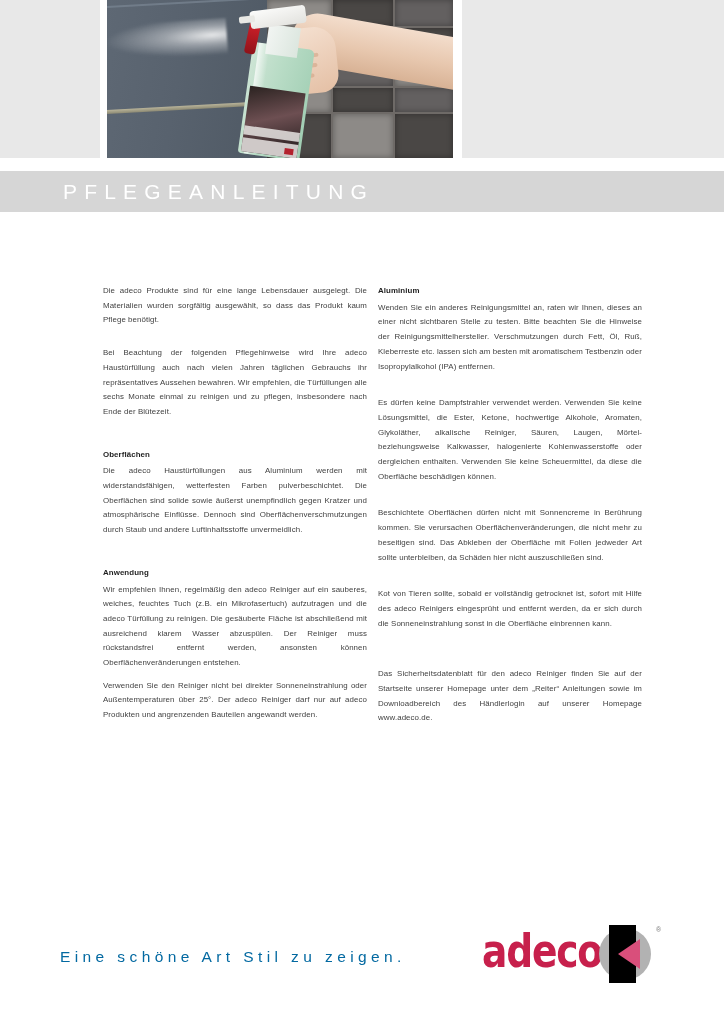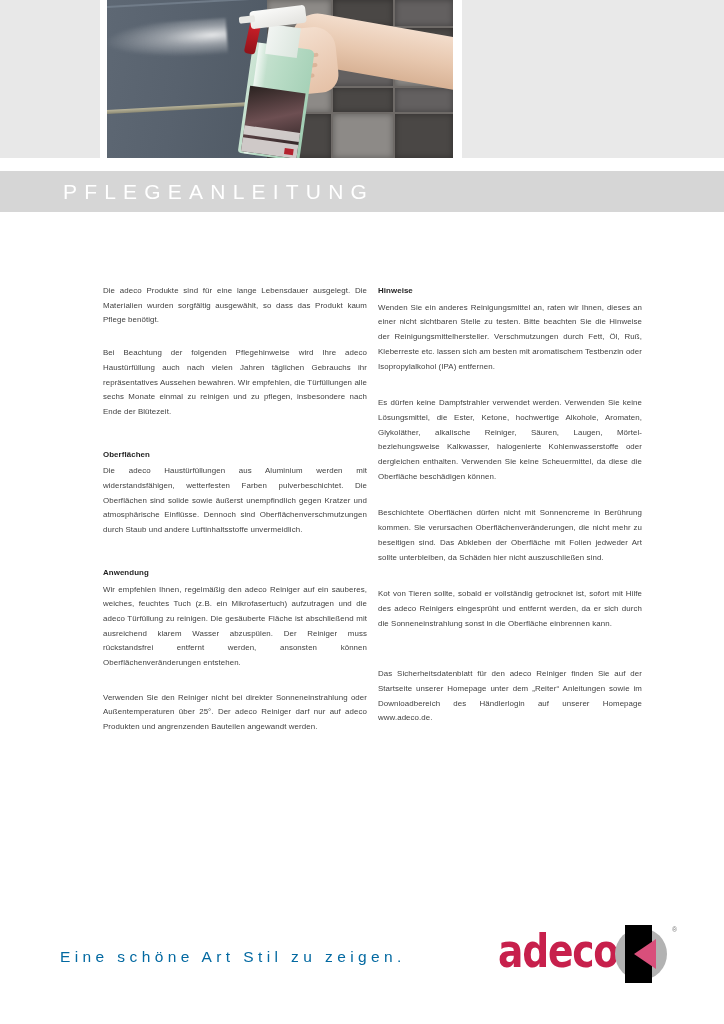--- a/index.html
+++ b/index.html
@@ -218,21 +218,21 @@
   .col-right { left: 378px; }
 
   p.para {
     margin: 0 0 14px 0;
     font-size: 7.9px;
     line-height: 14.7px;
     text-align: justify;
     color: #3f3f3f;
     letter-spacing: .01em;
   }
-  p.para.tight { margin-bottom: 12px; }
+  p.para.tight { margin-bottom: 0; }
   h2.heading {
     margin: 0 0 2px 0;
     font-size: 7.9px;
     line-height: 14.7px;
     font-weight: bold;
     color: #1f1f1f;
     letter-spacing: .01em;
   }
   .gap-lg { height: 14px; }
   .gap-md { height: 8px; }
@@ -248,21 +248,21 @@
     position: absolute;
     left: 60px;
     top: 44px;
     font-size: 15.5px;
     letter-spacing: 4.4px;
     color: #0369a1;
     white-space: nowrap;
   }
   .logo {
     position: absolute;
-    right: 20px;
+    right: 36px;
     top: 20px;
     width: 206px;
     height: 58px;
     margin-left: 36px;
   }
   .logo-word {
     position: absolute;
     left: 0;
     top: 2px;
     font-family: "DejaVu Sans", sans-serif;
@@ -390,21 +390,21 @@
 
     <h2 class="heading">Anwendung</h2>
     <p class="para tight">Wir empfehlen Ihnen, regelmäßig den adeco Reiniger auf ein sauberes, weiches, feuchtes Tuch (z.B. ein Mikrofasertuch) aufzutragen und die adeco Türfüllung zu reinigen. Die gesäuberte Fläche ist abschließend mit ausreichend klarem Wasser abzuspülen. Der Reiniger muss rückstandsfrei entfernt werden, ansonsten können Oberflächenveränderungen entstehen.</p>
 
     <div class="gap-md"></div>
 
     <p class="para">Verwenden Sie den Reiniger nicht bei direkter Sonneneinstrahlung oder Außentemperaturen über 25°. Der adeco Reiniger darf nur auf adeco Produkten und angrenzenden Bauteilen angewandt werden.</p>
   </div>
 
   <div class="col col-right">
-    <h2 class="heading">Hinweise</h2>
+    <h2 class="heading">Aluminium</h2>
     <p class="para">Wenden Sie ein anderes Reinigungsmittel an, raten wir Ihnen, dieses an einer nicht sichtbaren Stelle zu testen. Bitte beachten Sie die Hinweise der Reinigungsmittelhersteller. Verschmutzungen durch Fett, Öl, Ruß, Kleberreste etc. lassen sich am besten mit aromatischem Testbenzin oder Isopropylalkohol (IPA) entfernen.</p>
 
     <div class="gap-md"></div>
 
     <p class="para">Es dürfen keine Dampfstrahler verwendet werden. Verwenden Sie keine Lösungsmittel, die Ester, Ketone, hochwertige Alkohole, Aromaten, Glykoläther, alkalische Reiniger, Säuren, Laugen, Mörtel- beziehungsweise Kalkwasser, halogenierte Kohlenwasserstoffe oder dergleichen enthalten. Verwenden Sie keine Scheuermittel, da diese die Oberfläche beschädigen können.</p>
 
     <div class="gap-md"></div>
 
     <p class="para">Beschichtete Oberflächen dürfen nicht mit Sonnencreme in Berührung kommen. Sie verursachen Oberflächenveränderungen, die nicht mehr zu beseitigen sind. Das Abkleben der Oberfläche mit Folien jedweder Art sollte unterbleiben, da Schäden hier nicht auszuschließen sind.</p>
 

